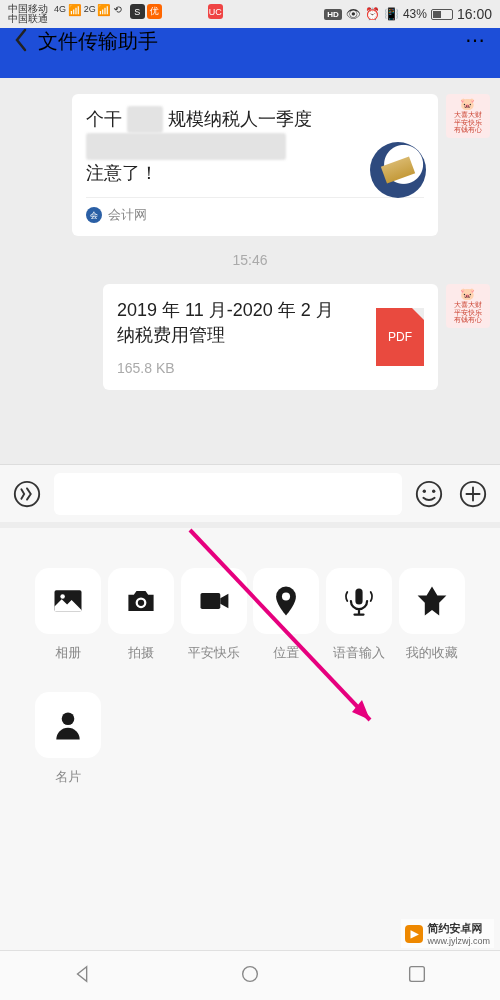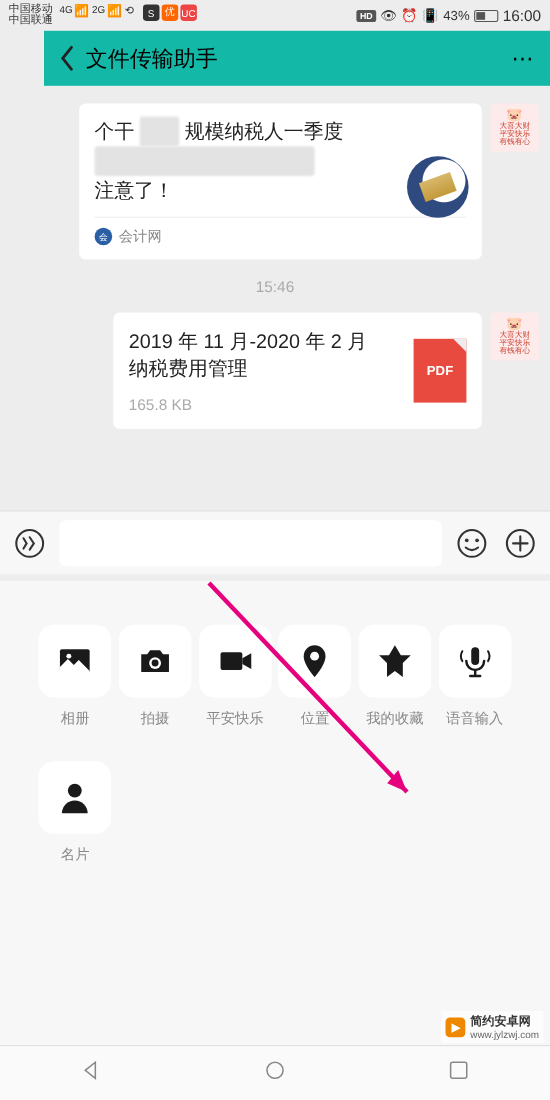--- a/index.html
+++ b/index.html
@@ -6,21 +6,21 @@
   body { width: 500px; height: 1000px; background: #ededed; position: relative; overflow: hidden; }
 
   .status-bar { height: 28px; background: #ededed; display: flex; align-items: center; padding: 0 8px; font-size: 11px; color: #333; }
   .status-left { display: flex; align-items: flex-start; gap: 2px; }
   .status-left .carrier { font-size: 10px; line-height: 1; }
   .status-apps { display: flex; gap: 2px; margin-left: 6px; }
   .app-icon { width: 15px; height: 15px; border-radius: 3px; display: flex; align-items: center; justify-content: center; font-size: 9px; color: #fff; }
   .status-right { margin-left: auto; display: flex; align-items: center; gap: 4px; font-size: 12px; }
   .hd { background: #555; color: #fff; font-size: 8px; padding: 1px 3px; border-radius: 2px; font-weight: bold; }
 
-  .header { height: 50px; display: flex; align-items: center; padding: 0 14px; background: #14b8a6; margin-left: 40px; }
+  .header { height: 50px; display: flex; padding: 0 14px; background: #1d4ed8; }
   .header .title { font-size: 20px; font-weight: 500; margin-left: 10px; }
   .header .more { margin-left: auto; font-size: 20px; letter-spacing: 1px; }
 
   .chat { padding: 10px 0; }
   .bubble-wrap { display: flex; justify-content: flex-end; padding: 6px 10px; gap: 8px; }
   .bubble { background: #fff; border-radius: 6px; padding: 12px 14px; width: 366px; position: relative; }
   .bubble .text { font-size: 18px; color: #222; line-height: 1.5; }
   .bubble .blur { display:inline-block; background:#e3e3e3; color:transparent; border-radius:3px; filter:blur(1px); }
   .bubble .thumb { position: absolute; right: 12px; bottom: 38px; width: 56px; height: 56px; border-radius: 50%; background: radial-gradient(circle at 60% 40%, #fff 0 40%, #2e4a7e 42% 100%); display:flex; align-items:center; justify-content:center; }
   .bubble .thumb::after{ content:""; width:30px;height:18px; background:linear-gradient(#d8b76b,#c49a3a); transform:rotate(-20deg); }
@@ -28,21 +28,21 @@
   .bubble .src-ico { width: 16px; height: 16px; border-radius: 50%; background: #2a5fa5; display:flex;align-items:center;justify-content:center;color:#fff;font-size:8px; }
   .avatar { width: 44px; height: 44px; border-radius: 4px; background: #fdeaea; display:flex; flex-direction:column; align-items:center; justify-content:center; font-size:7px; color:#c43; line-height:1.1; padding:2px; overflow:hidden;}
   .avatar .pig{font-size:12px;}
 
   .time { text-align: center; font-size: 14px; color: #aaa; padding: 10px 0; }
 
   .pdf-bubble { background:#fff; border-radius:6px; padding:14px; width:335px; display:flex; gap:12px; align-items:center;}
   .pdf-info { flex:1; }
   .pdf-title { font-size:18px; color:#222; line-height:1.4; }
   .pdf-size { font-size:14px; color:#aaa; margin-top:12px; }
-  .pdf-icon { width:48px; height:58px; background:#e94a3f; position:relative; display:flex; align-items:center; justify-content:center; color:#fff; font-size:12px; font-weight:bold;}
+  .pdf-icon { width:48px; height:58px; background:#e94a3f; position:relative; display:flex; align-items:center; justify-content:center; color:#fff; font-size:12px; font-weight:normal;}
   .pdf-icon::before{content:"";position:absolute;top:0;right:0;border-style:solid;border-width:0 12px 12px 0;border-color:transparent #ededed transparent transparent;}
 
   .input-bar { position:absolute; bottom:478px; left:0; right:0; height:58px; background:#f7f7f7; border-top:1px solid #ddd; display:flex; align-items:center; padding:0 10px; gap:10px;}
   .input-field { flex:1; height:42px; background:#fff; border-radius:6px; }
   .ib-icon { width:34px; height:34px; display:flex; align-items:center; justify-content:center; }
   .ib-icon svg { width:30px; height:30px; }
 
   .panel { position:absolute; bottom:50px; left:0; right:0; top:528px; background:#f7f7f7; padding-top:40px;}
   .grid { display:grid; grid-template-columns:repeat(6,1fr); gap:30px 0; padding:0 32px;}
   .grid-item { display:flex; flex-direction:column; align-items:center; gap:10px;}
@@ -71,21 +71,21 @@
       <div>中国联通</div>
     </div>
     <span style="font-size:9px;margin-left:4px;">4G</span>
     <span>📶</span>
     <span style="font-size:9px;">2G</span>
     <span>📶</span>
     <span style="font-size:10px;">⟲</span>
     <div class="status-apps">
       <div class="app-icon" style="background:#333;">S</div>
       <div class="app-icon" style="background:#f60;">优</div>
-      <div class="app-icon" style="background:#ef4444;">UC</div>
+      <div class="app-icon" style="background:#ef4444;margin-left:44px;">UC</div>
     </div>
   </div>
   <div class="status-right">
     <span class="hd">HD</span>
     <span>👁</span>
     <span>⏰</span>
     <span>📳</span>
     <span>43%</span>
     <span style="display:inline-block;width:22px;height:11px;border:1px solid #555;border-radius:2px;position:relative;">
         <span style="position:absolute;left:1px;top:1px;bottom:1px;width:40%;background:#555;"></span>
@@ -210,34 +210,34 @@
           <svg viewBox="0 0 40 40">
             <path d="M20 4 a11 11 0 0 1 11 11 c0 9-11 21-11 21 s-11-12-11-21 a11 11 0 0 1 11-11z" fill="#1a1a1a"></path>
             <circle cx="20" cy="15" r="4.5" fill="#fff"></circle>
           </svg>
         </div>
       <div class="grid-label">位置</div>
     </div>
     <div class="grid-item">
       <div class="grid-icon">
           <svg viewBox="0 0 40 40">
-            <path d="M20 4 l6 10 h10 l-8 8 v14 l-8-6 -8 6 v-14 l-8-8 h10z" fill="#1a1a1a"></path>
-          </svg>
-        </div>
-      <div class="grid-label">我的收藏</div>
-    </div>
-    <div class="grid-item">
-      <div class="grid-icon">
-          <svg viewBox="0 0 40 40">
             <rect x="16" y="6" width="8" height="18" rx="4" fill="#1a1a1a"></rect>
             <path d="M11 20 a9 9 0 0 0 18 0 M20 29 v6 M15 35 h10" stroke="#1a1a1a" stroke-width="2.5" fill="none" stroke-linecap="round"></path>
             <path d="M7 10 q-3 5 0 10 M33 10 q3 5 0 10" stroke="#1a1a1a" stroke-width="2" fill="none" stroke-linecap="round"></path>
           </svg>
         </div>
       <div class="grid-label">语音输入</div>
+    </div>
+    <div class="grid-item">
+      <div class="grid-icon">
+          <svg viewBox="0 0 40 40">
+            <path d="M20 4 l6 10 h10 l-8 8 v14 l-8-6 -8 6 v-14 l-8-8 h10z" fill="#1a1a1a"></path>
+          </svg>
+        </div>
+      <div class="grid-label">我的收藏</div>
     </div>
     <div class="grid-item">
       <div class="grid-icon">
           <svg viewBox="0 0 40 40">
             <circle cx="20" cy="13" r="7" fill="#1a1a1a"></circle>
             <path d="M7 36 a13 13 0 0 1 26 0 z" fill="#1a1a1a"></path>
           </svg>
         </div>
       <div class="grid-label">名片</div>
     </div>

